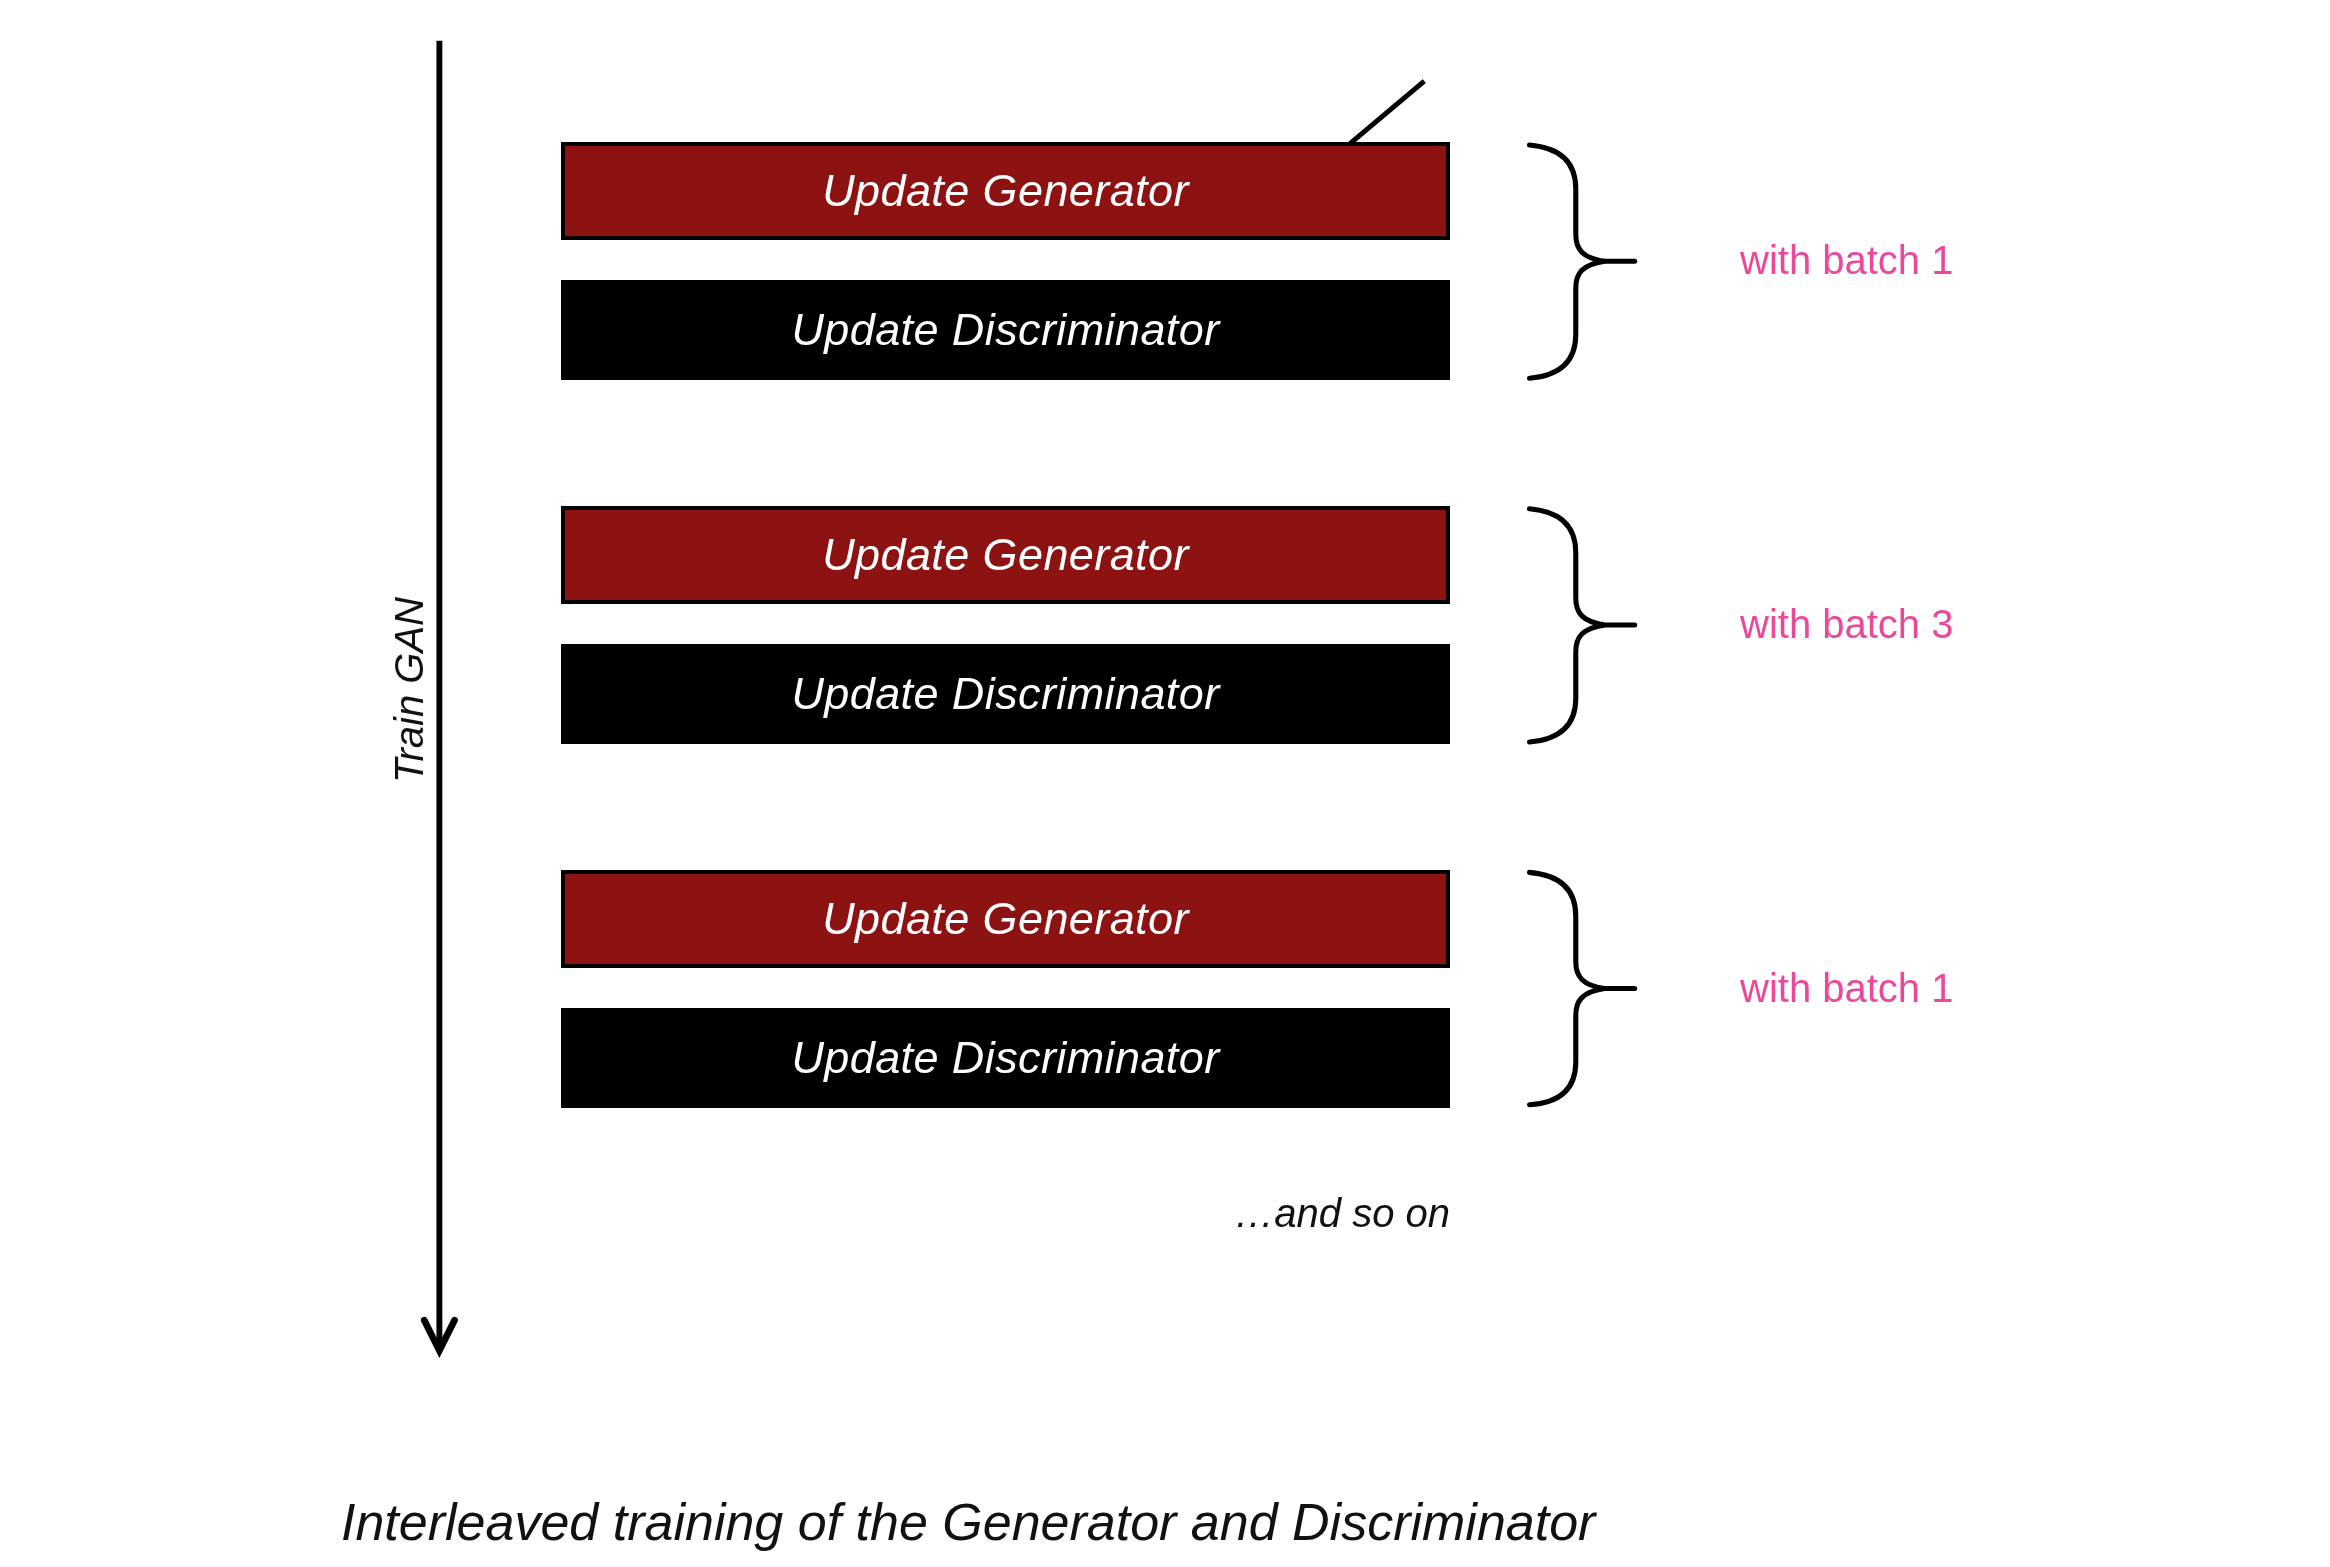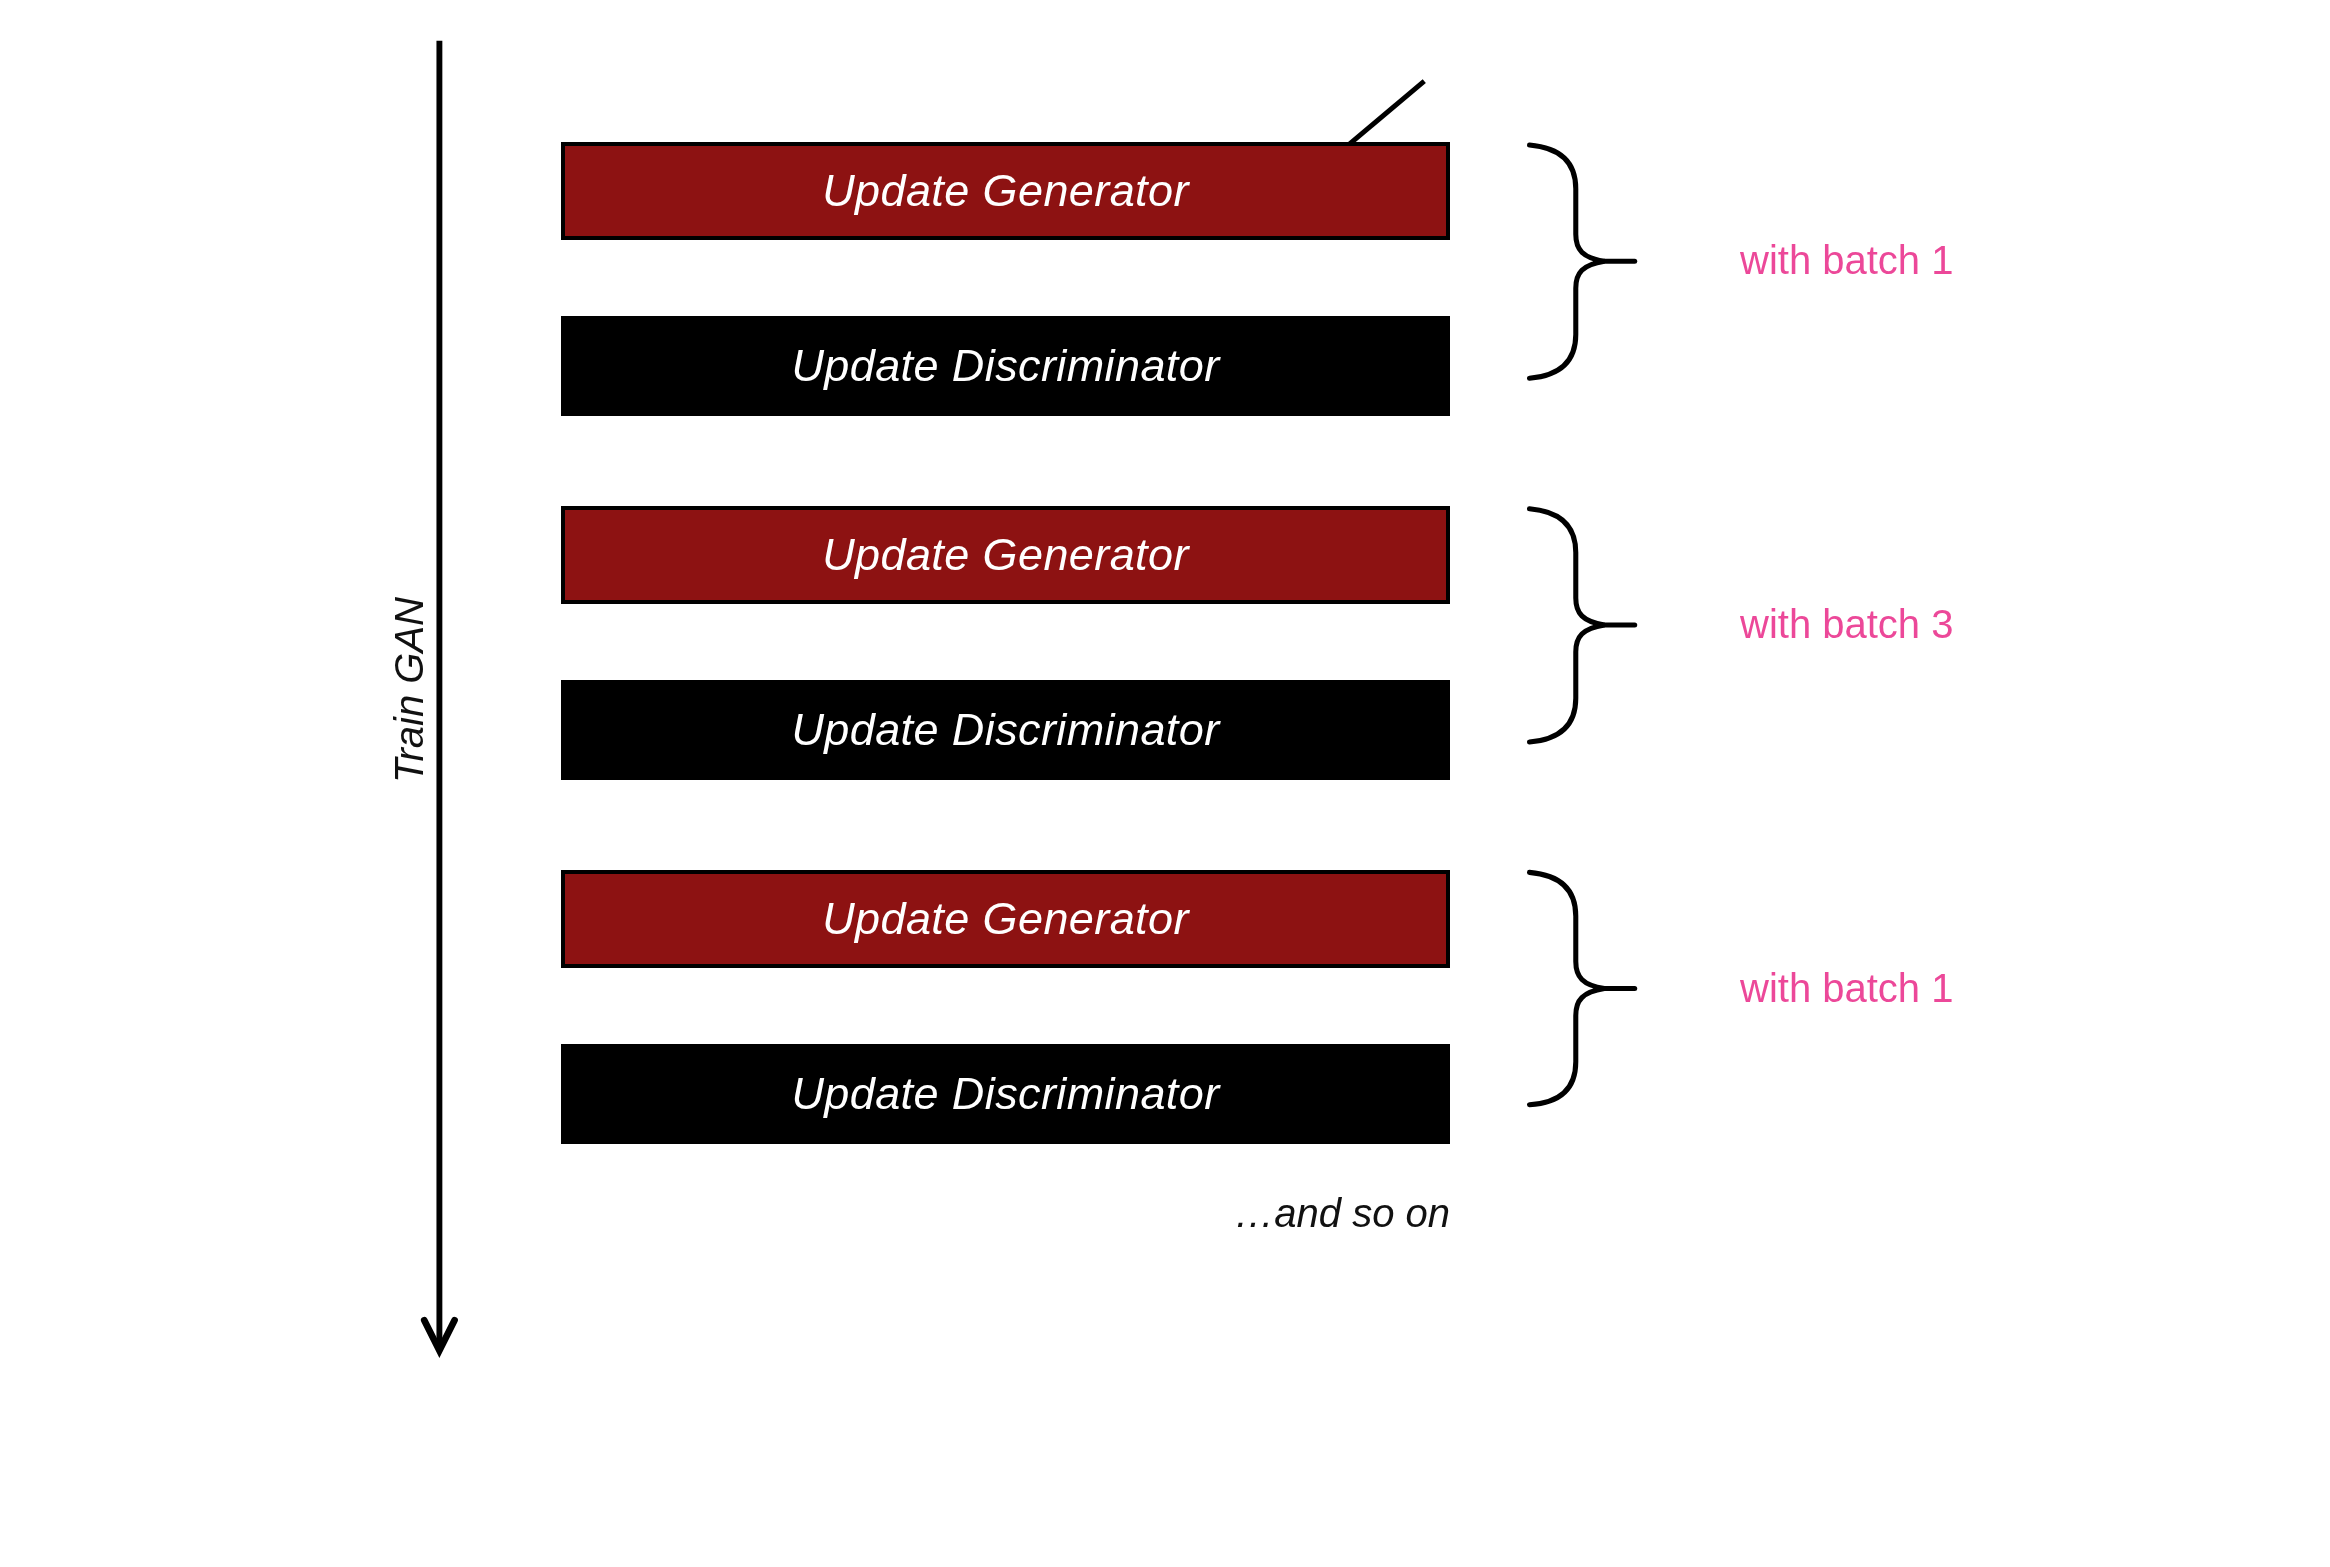--- a/index.html
+++ b/index.html
@@ -35,21 +35,20 @@
     font-style: italic;
     font-size: 45px;
     letter-spacing: 0.4px;
   }
   .box-generator {
     height: 98px;
     border: 4.2px solid #000000;
   }
   .box-discriminator {
     height: 100px;
-    margin-top: 36px;
   }
   .batch-label {
     position: absolute;
     left: 1740px;
     height: 67px;
     line-height: 67px;
     font-size: 40px;
     color: #ec4899;
     white-space: nowrap;
   }
@@ -136,15 +135,16 @@
   <div class="box box-generator" style="top: 870px; background-color: rgb(141, 18, 18);">
     <span>Update Generator</span>
   </div>
   <div class="box box-discriminator" style="top: 1008px; background-color: rgb(0, 0, 0);">
     <span>Update Discriminator</span>
   </div>
   <div class="batch-label" style="top:955px">with batch 1</div>
 
   <div class="and-so-on">…and so on</div>
 
+  <div class="caption">Interleaved training of the Generator and Discriminator</div>
 
 </div>
 
 
 </body></html>

